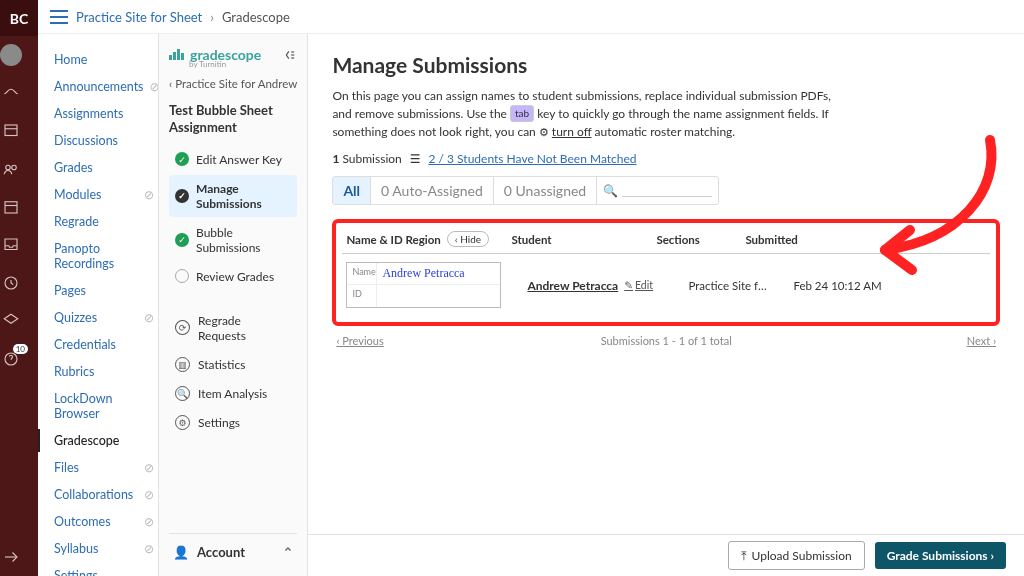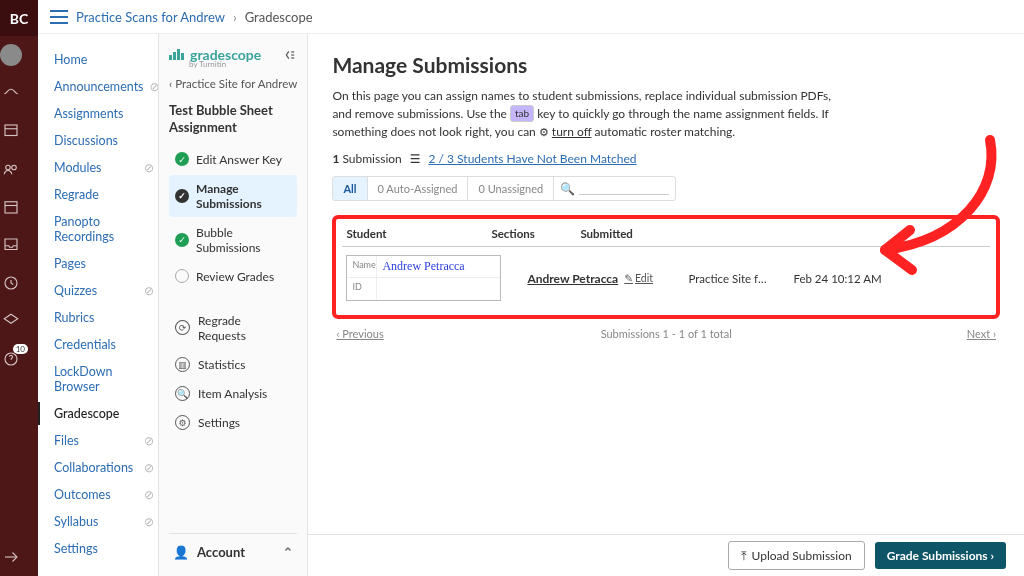--- a/index.html
+++ b/index.html
@@ -64,21 +64,21 @@
   .main h1 { font-size:21px; font-weight:700; margin-bottom:10px; }
   .desc { font-size:12px; color:#333; line-height:1.5; max-width:520px; }
   .desc .key { display:inline-block; border:1px solid #ccc; border-radius:3px; padding:0 4px; font-size:10px; background:#c4b5fd; vertical-align:1px; }
   .desc a { color:#333; text-decoration:underline; }
   .desc .gear { font-size:11px; }
   
   .subline { margin-top:10px; font-size:12px; display:flex; align-items:center; gap:8px; }
   .subline .unmatched { color:#2d6db3; text-decoration:underline; cursor:pointer; }
   
   .filters { margin-top:10px; border:1px solid #ddd; display:inline-flex; align-items:center; border-radius:3px; overflow:hidden; }
-  .filters .f { padding:5px 10px; font-size:11px; color:#888; cursor:pointer; border-right:1px solid #ddd; }
+  .filters .f { padding:5px 10px; font-size:14px; color:#888; cursor:pointer; border-right:1px solid #ddd; }
   .filters .f.active { background:#e4f3ff; color:#1a5a99; font-weight:700; }
   .filters .search { padding:3px 6px; display:flex; align-items:center; gap:4px; }
   .filters input { border:none; border-bottom:1px solid #ccc; font-size:11px; width:90px; outline:none; }
   .filters .sicon { color:#888; font-size:12px; }
   
   
   .redbox { position:relative; margin-top:14px; border:4px solid #f22; border-radius:6px; padding:2px 6px 6px; }
   .thead { display:flex; align-items:center; font-size:11.5px; font-weight:700; border-bottom:1px solid #ccc; padding:6px 4px; }
   .th-name { width:165px; display:flex; align-items:center; gap:6px; }
   .hidebtn { font-size:10px; font-weight:400; border:1px solid #bbb; border-radius:9px; padding:1px 7px; cursor:pointer; }
@@ -175,61 +175,64 @@
 </div>
 
 <div class="canvas">
 
   <div class="crumbs">
     <div class="hamburger">
         <span></span>
         <span></span>
         <span></span>
       </div>
-    <a href="#">Practice Scans for Andrew</a>
+    <a href="#">Practice Site for Sheet</a>
     <span class="sep">›</span>
     <span class="cur">Gradescope</span>
   </div>
 
   <nav class="coursenav" id="coursenav">
       <a href="#">
         <span>Home</span>
       </a>
       <a href="#">
         <span>Announcements</span>
         <span class="hidden-icon" style="margin-left: auto;">⊘</span>
       </a>
       <a href="#">
         <span>Assignments</span>
       </a>
       <a href="#">
         <span>Discussions</span>
       </a>
       <a href="#">
+        <span>Grades</span>
+      </a>
+      <a href="#">
         <span>Modules</span>
         <span class="hidden-icon" style="margin-left: auto;">⊘</span>
       </a>
       <a href="#">
         <span>Regrade</span>
       </a>
       <a href="#">
         <span>Panopto Recordings</span>
       </a>
       <a href="#">
         <span>Pages</span>
       </a>
       <a href="#">
         <span>Quizzes</span>
         <span class="hidden-icon" style="margin-left: auto;">⊘</span>
       </a>
       <a href="#">
+        <span>Credentials</span>
+      </a>
+      <a href="#">
         <span>Rubrics</span>
-      </a>
-      <a href="#">
-        <span>Credentials</span>
       </a>
       <a href="#">
         <span>LockDown Browser</span>
       </a>
       <a href="#" class="active">
         <span>Gradescope</span>
       </a>
       <a href="#">
         <span>Files</span>
         <span class="hidden-icon" style="margin-left: auto;">⊘</span>
@@ -330,20 +333,24 @@
       <div class="f">0 Auto-Assigned</div>
       <div class="f">0 Unassigned</div>
       <div class="search">
         <span class="sicon">🔍</span>
         <input type="text" style="">
       </div>
     </div>
 
     <div class="redbox">
       <div class="thead">
+        <div class="th-name">
+          <span>Name &amp; ID Region</span>
+          <span class="hidebtn">‹ Hide</span>
+        </div>
         <div class="th-student">Student</div>
         <div class="th-sections">Sections</div>
         <div class="th-sub">Submitted</div>
       </div>
       <div class="trow">
         <div class="namecard">
           <div class="nrow">
               <div class="lbl">Name</div>
               <div class="val">Andrew Petracca</div>
             </div>

